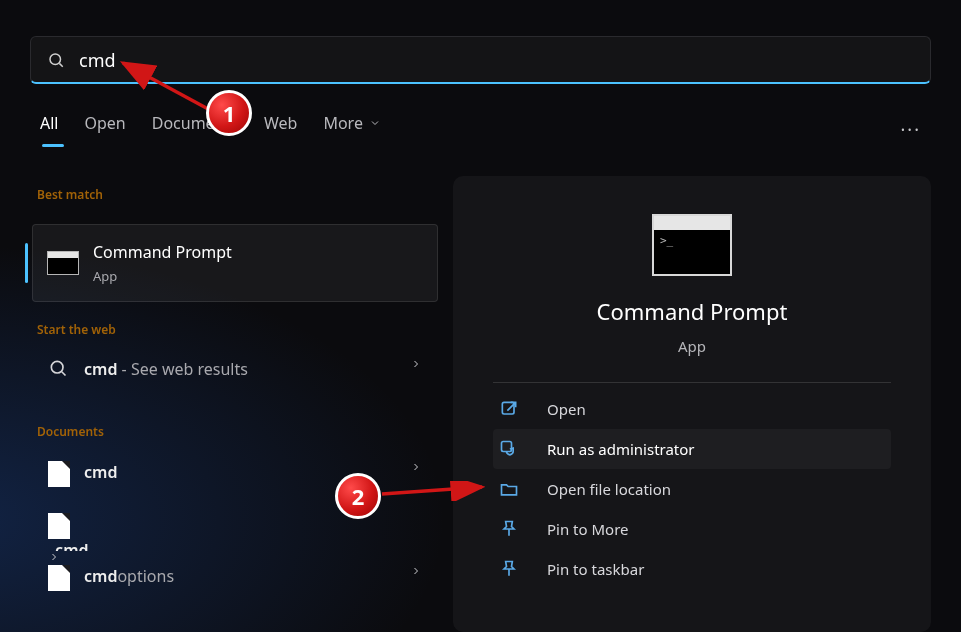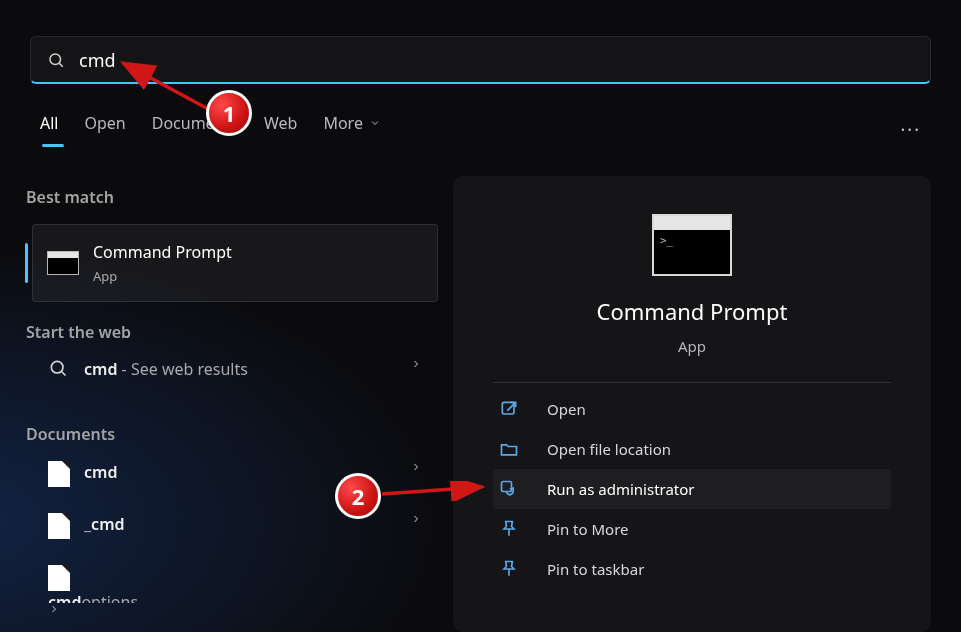--- a/index.html
+++ b/index.html
@@ -39,22 +39,22 @@
   .tabs .tab.active { color: #fff; position: relative; }
   .tabs .tab.active::after {
     content: ""; position: absolute; left: 2px; right: auto; bottom: -1px;
     width: 22px; height: 3px; background: #4cc2ff; border-radius: 3px;
   }
   .tabs .spacer { flex: 1; }
   .more-dots { color: #c6c6c9; font-size: 18px; letter-spacing: 2px; padding-right: 10px; }
   .chev { width: 12px; height: 12px; }
 
   .section-title {
-    position: absolute; left: 26px;
-    color: #a3a3a3; font-size: 16px; font-weight: 600;
+    position: absolute; left: 37px;
+    color: #a16207; font-size: 12px; font-weight: 600;
   }
   .st-best { top: 186px; }
   .st-web  { top: 321px; }
   .st-docs { top: 423px; }
 
   
   .best-card {
     position: absolute; left: 32px; top: 224px; width: 406px; height: 78px;
     background: rgba(255,255,255,0.055);
     border: 1px solid rgba(255,255,255,0.10);
@@ -93,22 +93,22 @@
   .row .doc-ico::after{
     content:""; position:absolute; right:0; top:0; width:0; height:0;
     border-top:8px solid #1b1b1f; border-left:8px solid transparent;
   }
   .row .label { flex: 1; white-space: nowrap; overflow: hidden; text-overflow: ellipsis; }
   .row .label .dim { color: #a9a9ae; }
   .row .label .bld { font-weight: 600; }
   .row .chev-r { width: 12px; height: 12px; color: #cfcfd3; }
   .r-web { top: 358px; }
   .r-d1 { top: 461px; }
-  .r-d2 { top: 513px; }
-  .r-d3 { top: 565px; flex-direction: column; }
+  .r-d2 { top: 513px; flex-direction: column; }
+  .r-d3 { top: 565px; }
 
   
   .panel {
     position: absolute; left: 453px; top: 176px; right: 30px; bottom: 0;
     background: rgba(255,255,255,0.045);
     border-radius: 10px;
     padding: 38px 40px 0 40px;
   }
   .preview-ico {
     width: 80px; height: 62px; margin: 0 auto 20px;
@@ -232,32 +232,32 @@
   <h2>Command Prompt</h2>
   <div class="type">App</div>
   <hr>
   <div class="action">
     <svg class="ic" viewBox="0 0 24 24" fill="none" stroke="currentColor" stroke-width="2">
         <rect x="4" y="4" width="14" height="14" rx="2"></rect>
         <path d="M10 14 L20 4 M14 4h6v6"></path>
       </svg>
     <span>Open</span>
   </div>
-  <div class="action">
-    <svg class="ic" viewBox="0 0 24 24" fill="none" stroke="currentColor" stroke-width="2">
-        <path d="M3 7h6l2 2h10v10H3z"></path>
-      </svg>
-    <span>Open file location</span>
-  </div>
   <div class="action hl">
     <svg class="ic" viewBox="0 0 24 24" fill="none" stroke="currentColor" stroke-width="2">
         <rect x="3" y="3" width="12" height="12" rx="2"></rect>
         <path d="M13 12l4-1v4c0 2-2 3.5-4 4-2-.5-4-2-4-4"></path>
       </svg>
     <span>Run as administrator</span>
+  </div>
+  <div class="action">
+    <svg class="ic" viewBox="0 0 24 24" fill="none" stroke="currentColor" stroke-width="2">
+        <path d="M3 7h6l2 2h10v10H3z"></path>
+      </svg>
+    <span>Open file location</span>
   </div>
   <div class="action">
     <svg class="ic" viewBox="0 0 24 24" fill="none" stroke="currentColor" stroke-width="2">
         <path d="M8 3h8l-1 6 3 3H6l3-3-1-6z M12 12v8"></path>
       </svg>
     <span>Pin to More</span>
   </div>
   <div class="action">
     <svg class="ic" viewBox="0 0 24 24" fill="none" stroke="currentColor" stroke-width="2">
         <path d="M8 3h8l-1 6 3 3H6l3-3-1-6z M12 12v8"></path>

